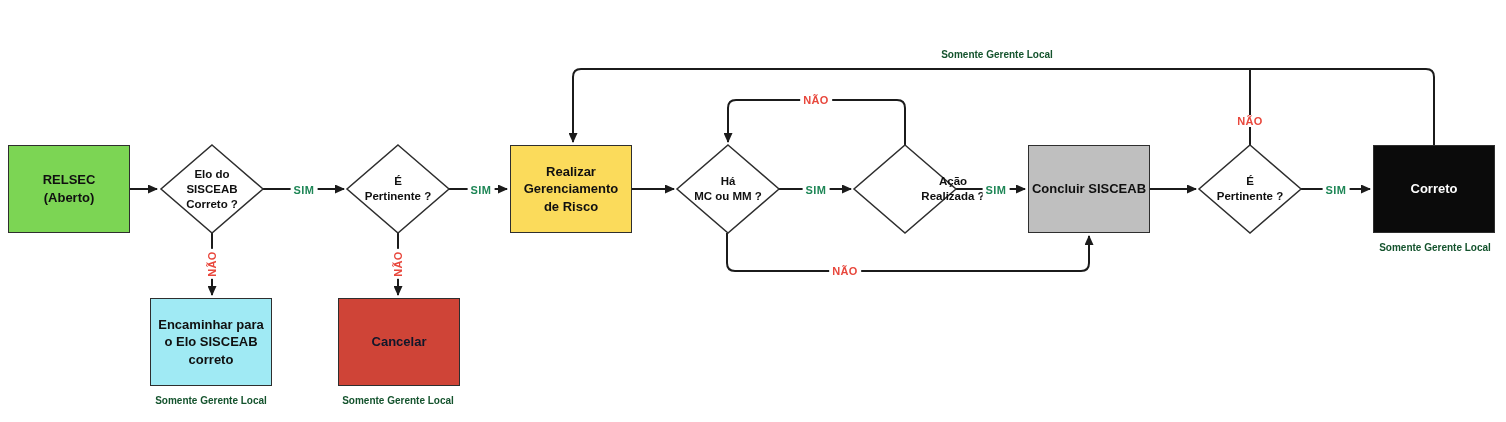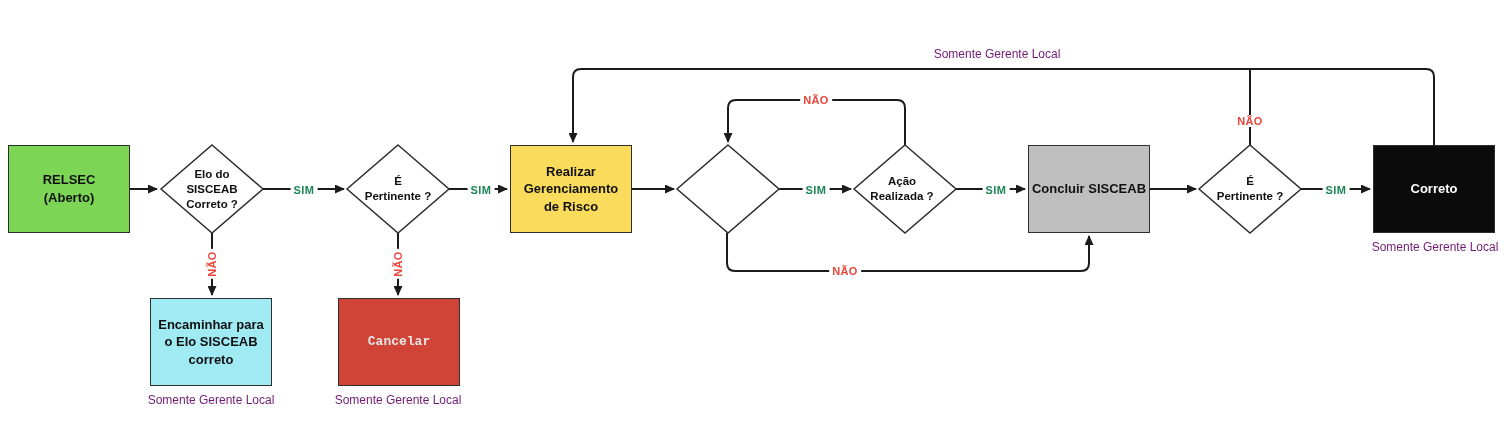--- a/index.html
+++ b/index.html
@@ -10,32 +10,32 @@
   .wires polygon.decision{fill:#ffffff;stroke:#2e2e2e;stroke-width:1.5;}
   .box{position:absolute;width:122px;height:88px;border:1px solid #2e2e2e;
        display:flex;align-items:center;justify-content:center;text-align:center;
        font-weight:bold;font-size:13px;line-height:1.35;white-space:pre-line;
        color:#101010;box-sizing:border-box;padding:2px;}
   .box.green{background:var(--green,#7CD554);text-align:center;}
   .box.yellow{background:var(--yellow,#FBDB5B);}
   .box.gray{background:var(--gray,#BFBFBF);}
   .box.black{background:var(--black,#0B0B0B);color:#ffffff;}
   .box.cyan{background:var(--cyan,#A0EAF4);}
-  .box.red{background:var(--red,#CF4437);color:#e5e5e5;font-family:Liberation Mono, monospace;}
+  .box.red{background:var(--red,#CF4437);color:#0f172a;}
   .dtext{position:absolute;width:104px;transform:translate(-50%,-50%);
          text-align:center;font-weight:bold;font-size:11.5px;line-height:1.3;
          white-space:pre-line;color:#101010;}
   .elabel{position:absolute;transform:translate(-50%,-50%);background:#ffffff;
           padding:0 3px;font-weight:bold;font-size:11px;letter-spacing:.4px;
           white-space:nowrap;}
   .elabel.sim{color:var(--sim,#1E8656);}
   .elabel.nao{color:var(--nao,#E8473C);}
   .elabel.vert{transform:translate(-50%,-50%) rotate(-90deg);padding:0 2px;}
-  .caption{position:absolute;transform:translate(-50%,-50%);font-size:12px;
-           color:#701a75;white-space:nowrap;}
+  .caption{position:absolute;transform:translate(-50%,-50%);font-size:10px;
+           color:#14532d;white-space:nowrap;font-weight:bold;}
 </style>
 </head>
 <body>
 
 <div class="canvas">
 
   <svg class="wires" width="1506" height="422" viewBox="0 0 1506 422">
     <defs>
       <marker id="arw" markerWidth="10" markerHeight="9" refX="9" refY="4.5" orient="auto" markerUnits="userSpaceOnUse">
         <path d="M0,0 L10,4.5 L0,9 Z" fill="#1b1b1b"></path>
@@ -74,21 +74,23 @@
   <div class="box cyan" style="left:150px;top:298px;">Encaminhar para
 o Elo SISCEAB
 correto</div>
   <div class="box red" style="left:338px;top:298px;">Cancelar</div>
 
   <span class="dtext" style="left:212px;top:189px;">Elo do
 SISCEAB
 Correto ?</span>
   <span class="dtext" style="left:398px;top:189px;">É
 Pertinente ?</span>
-  <span class="dtext" style="left:902px;top:189px;">Ação
+  <span class="dtext" style="left:728px;top:189px;">Há
+MC ou MM ?</span>
+  <span class="dtext" style="left:953px;top:189px;">Ação
 Realizada ?</span>
   <span class="dtext" style="left:1250px;top:189px;">É
 Pertinente ?</span>
 
   <span class="elabel sim" style="left:304px;top:190px;">SIM</span>
   <span class="elabel sim" style="left:481px;top:190px;">SIM</span>
   <span class="elabel sim" style="left:816px;top:190px;">SIM</span>
   <span class="elabel sim" style="left:996px;top:190px;">SIM</span>
   <span class="elabel sim" style="left:1336px;top:190px;">SIM</span>
 

